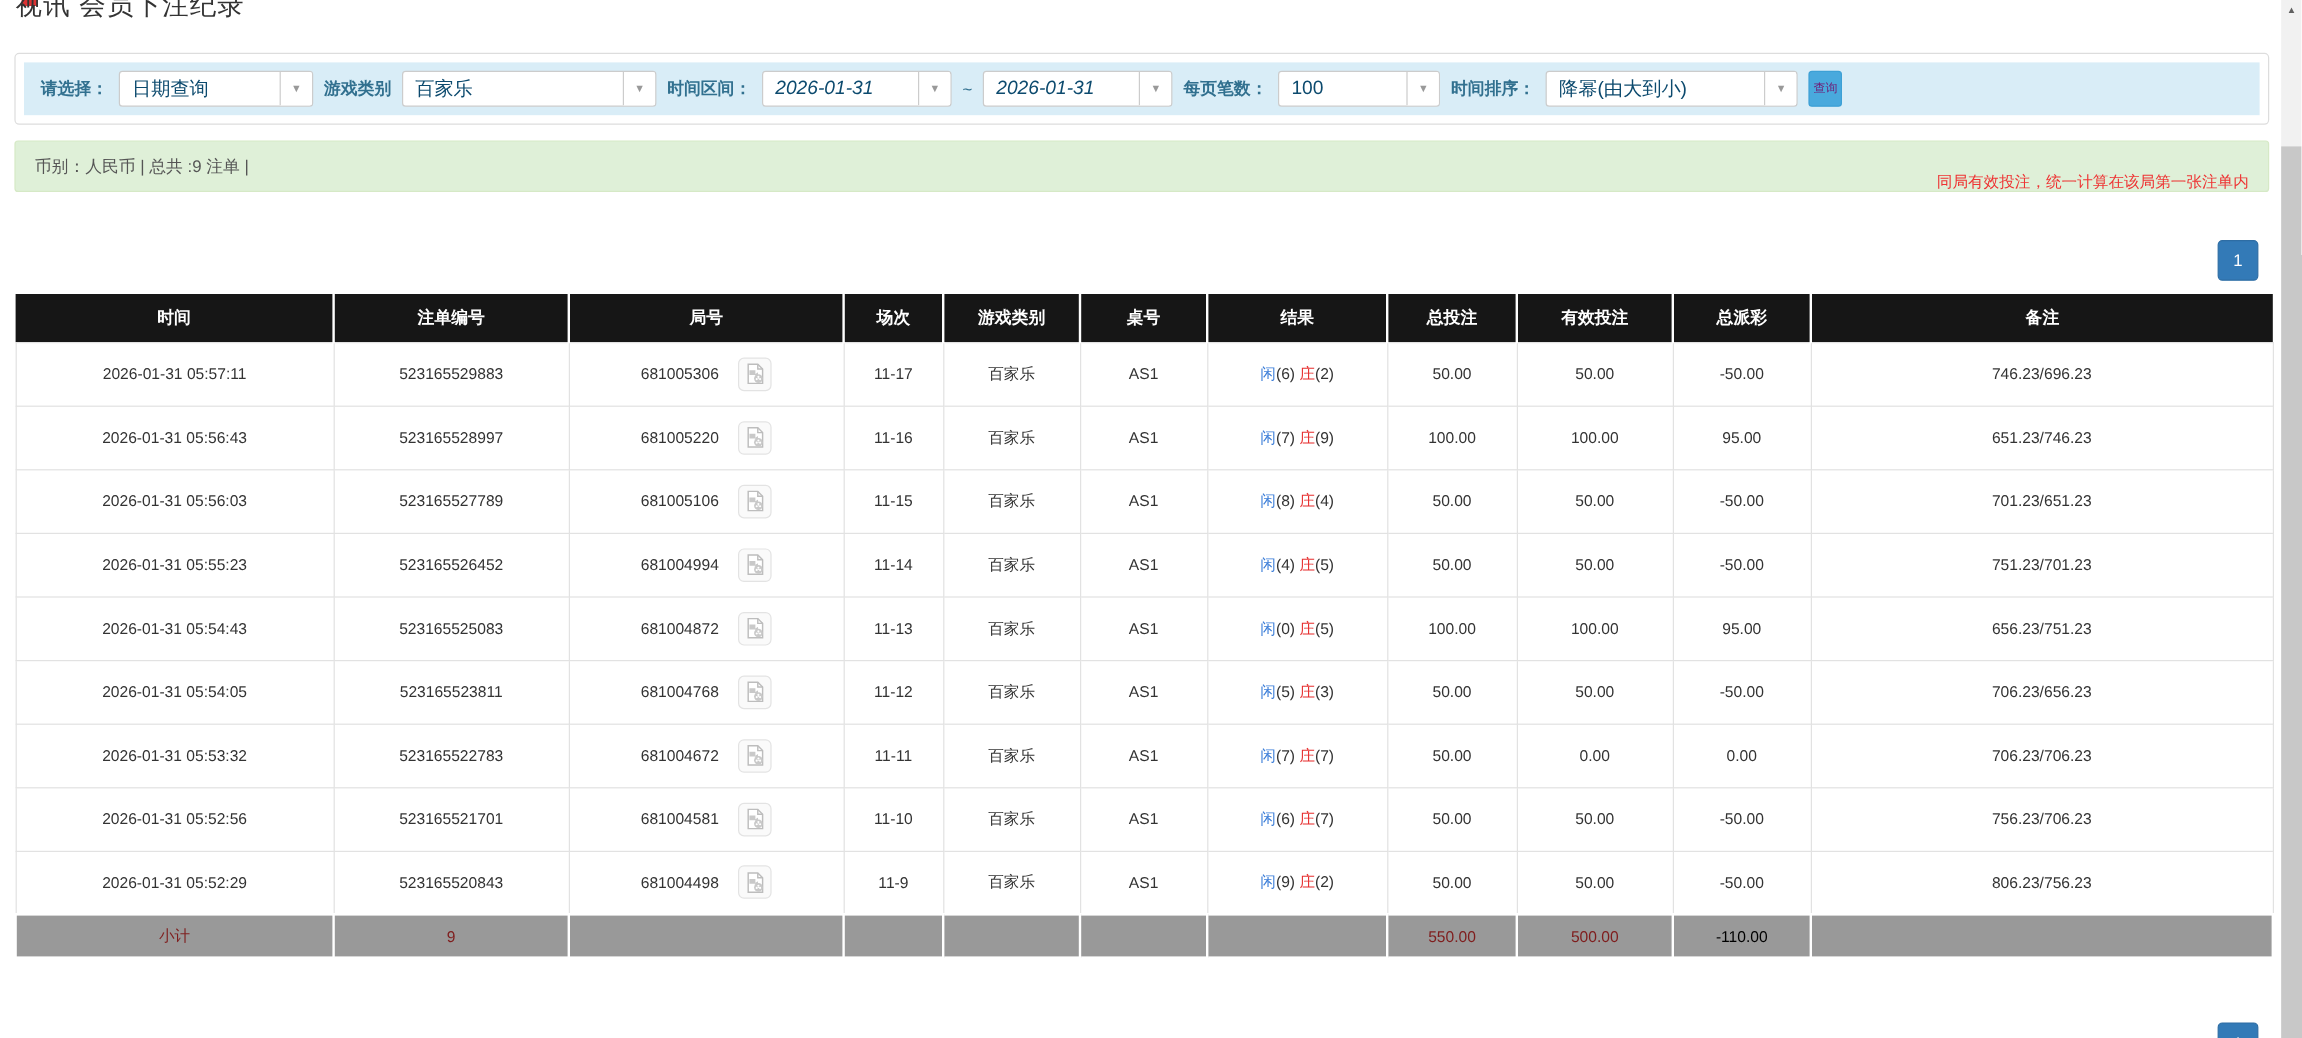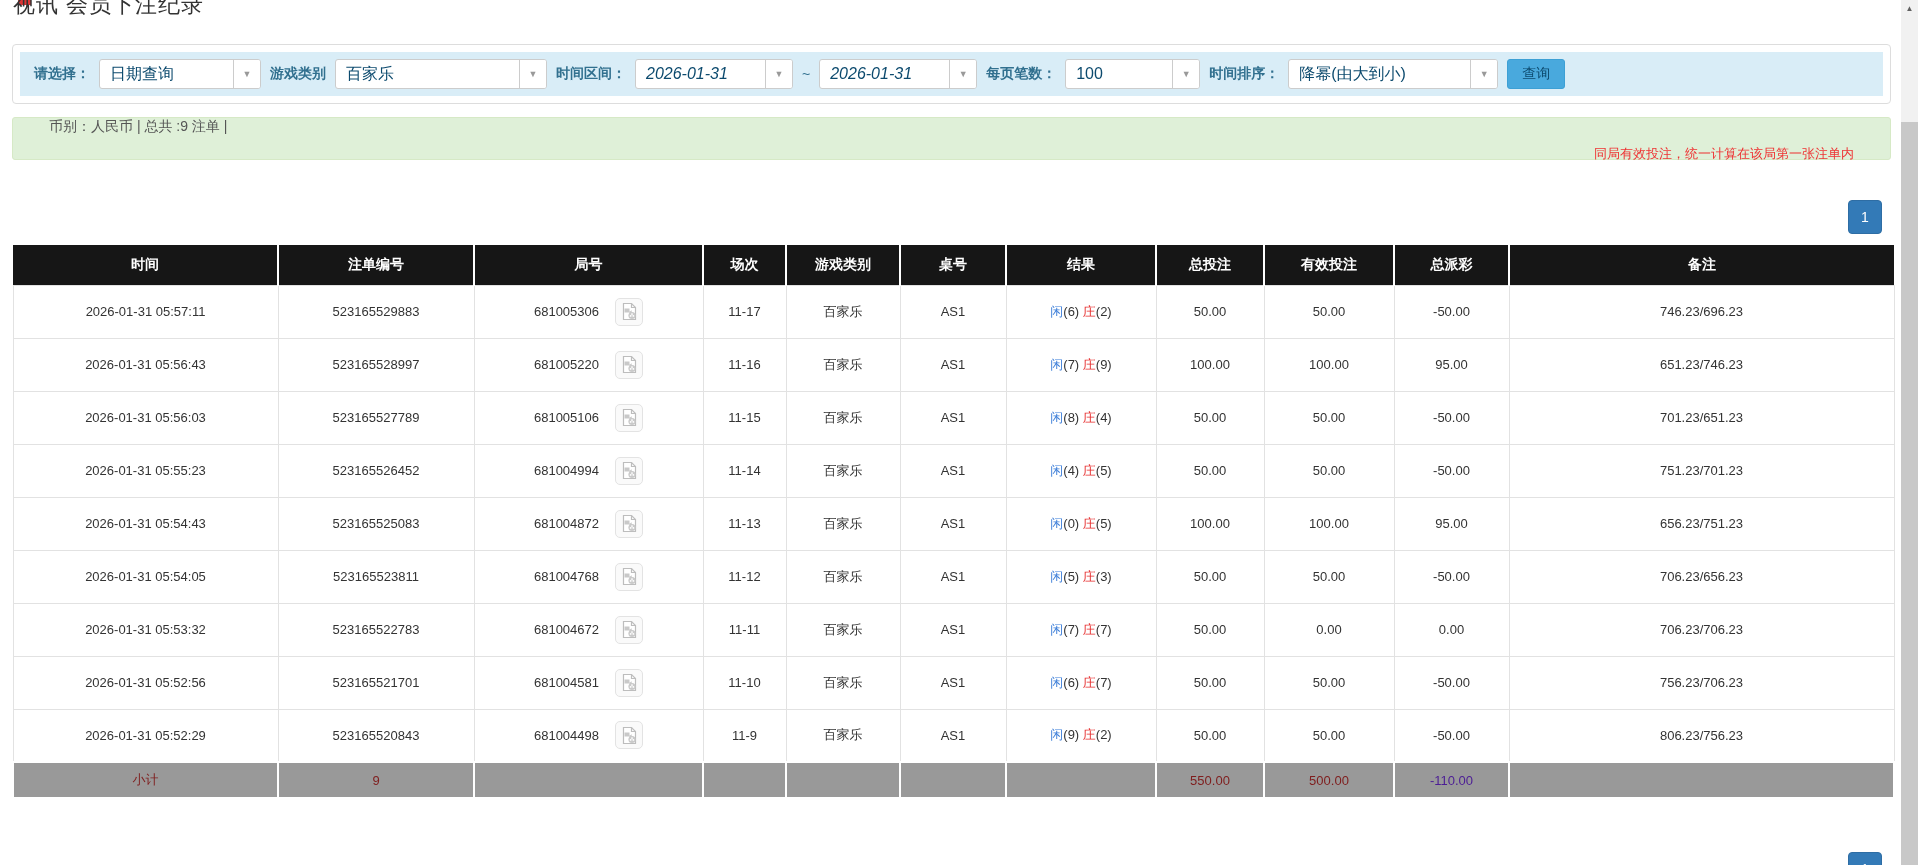--- a/index.html
+++ b/index.html
@@ -15,26 +15,26 @@
   
   .filter-panel { position:absolute; left:12px; top:44px; width:1879px; height:60px;
     background:#fff; border:1px solid #ddd; border-radius:4px; padding:7px; }
   .filter-inner { background:#d9edf7; height:100%; display:flex; align-items:center; gap:9px; padding:0 14px; }
   .f-label { color:#31708f; font-weight:bold; font-size:14px; white-space:nowrap; }
   .sel { display:inline-flex; align-items:center; height:30px; background:#fff; border:1px solid #ccc; border-radius:3px; overflow:hidden; }
   .sel .v { flex:1; padding:0 10px; font-size:16px; color:#0c4a6e; white-space:nowrap; overflow:hidden; }
   .sel .arr { width:27px; align-self:stretch; border-left:1px solid #ccc; background:#fff; display:flex; align-items:center; justify-content:center; color:#999; font-size:9px; }
   .w-sel1 { width:162px; } .w-game { width:212px; } .w-date { width:158px;font-style:italic; } .w-size { width:135px; } .w-sort { width:210px; }
   .tilde { color:#31708f; font-size:14px; }
-  .btn-search { height:30px; padding:0 14px; background:var(--c-accent); color:#0c4a6e; border:1px solid #3da0d5; border-radius:3px; font-size:14px; cursor:pointer; }
+  .btn-search { height:30px; padding:0 3px; background:var(--c-accent); color:#701a75; border:1px solid #3da0d5; border-radius:3px; font-size:10px; cursor:pointer; }
 
   
   .summary-bar { position:absolute; left:12px; top:117px; width:1879px; height:43px;
     background:#dff0d8; border:1px solid #d6e9c6; border-radius:3px;
-    display:flex; align-items:flex-start; justify-content:space-between; padding:0 36px; }
+    display:flex; align-items:center; justify-content:space-between; padding:0 16px; }
   .summary-left { color:#555; font-size:14px; }
   .summary-right { color:#e33; font-size:13px;margin-top:27px; }
 
   
   .pager-top { position:absolute; left:1848px; top:200px; }
   .pager-bottom { position:absolute; left:1848px; top:852px; }
   .page-btn { width:34px; height:34px; background:#337ab7; border:1px solid #2e6da4; border-radius:4px;
     color:#fff; font-size:14px; display:flex; align-items:center; justify-content:center; cursor:pointer; }
 
   
@@ -42,21 +42,21 @@
   .bet-table th { background:var(--c-header); color:#ffffff; font-size:14px; font-weight:bold; height:40px;
     border-right:2px solid #fff; text-align:center; }
   .bet-table th:last-child { border-right:none; }
   .bet-table td { font-size:13px; color:#333; text-align:center; border:1px solid #e2e2e2; background:#fff; height:53px; }
   .bet-table tr.gray td { background:var(--c-gray); color:#7f1d1d; height:36px; border:2px solid #fff; font-size:13px; }
   .round-wrap { display:inline-flex; align-items:center; gap:16px; }
   .icon-btn { width:28px; height:28px; border:1px solid #e3e3e3; border-radius:5px; background:#fafafa;
     display:inline-flex; align-items:center; justify-content:center; cursor:pointer; }
   .blue { color:var(--c-blue); }
   .red  { color:#ef1010; }
-  tr.gray td.red { color:#4c1d95; }
+  tr.gray td.red { color:#000000; }
   .pl { color:var(--c-blue); }
   .bk { color:var(--c-red); }
 
   
   .scrollbar { position:absolute; right:0; top:0; width:17px; height:865px; background:#f1f1f1; }
   .scroll-up { width:17px; height:17px; display:flex; align-items:center; justify-content:center; color:#606060; font-size:8px; }
   .scroll-thumb { position:absolute; left:0; top:122px; width:17px; height:743px; background:#c8c8c8; }
 </style>
 </head>
 <body style="--c-accent: #49a9dd; --c-blue: #3b7dd8; --c-red: #e62e2e; --c-header: #161616; --c-gray: #999999;">

